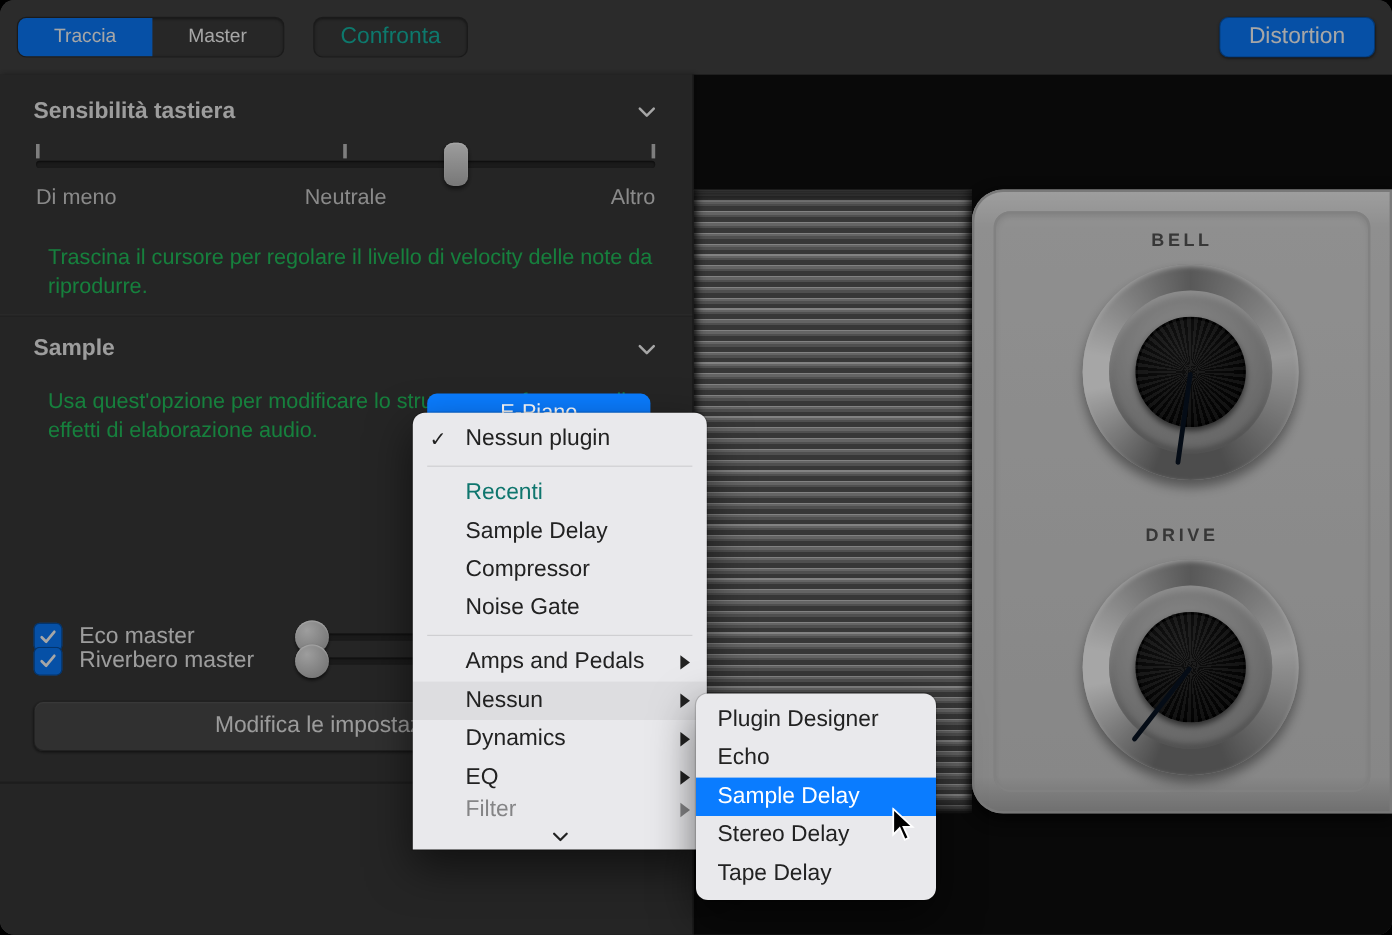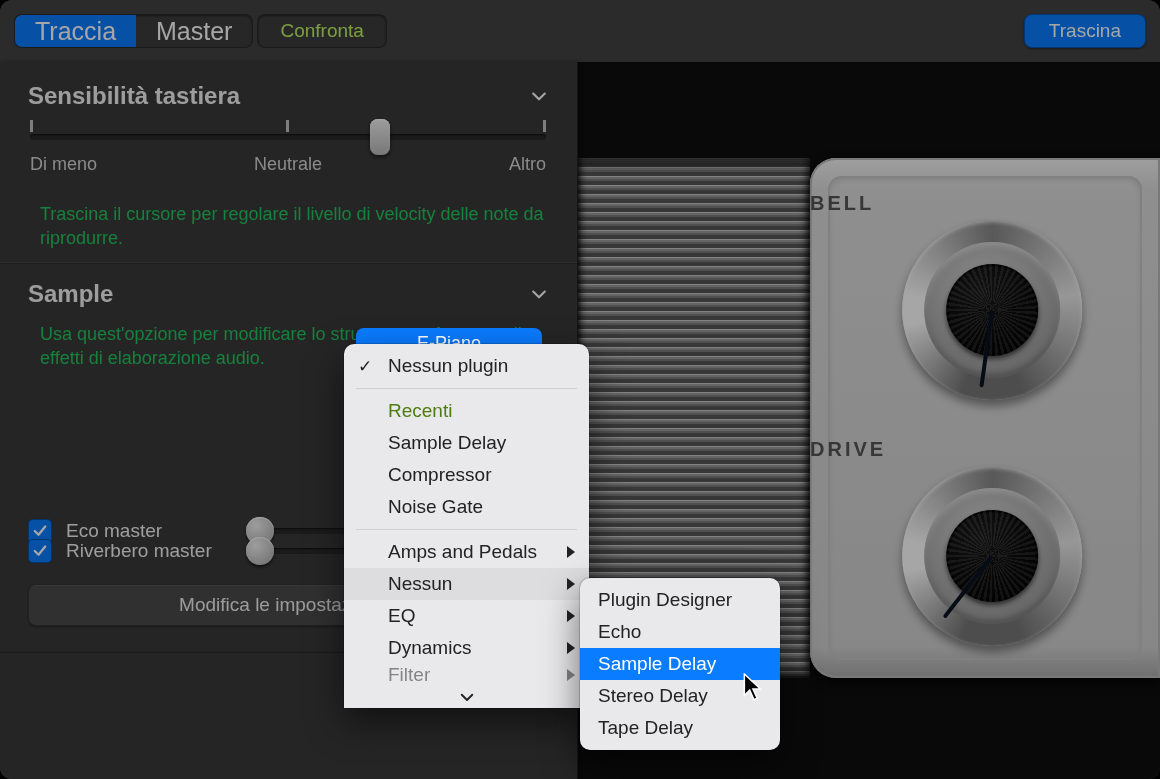--- a/index.html
+++ b/index.html
@@ -58,41 +58,41 @@
     gap: 0;
     background: #3c3c3c;
     border-radius: 8px;
     padding: 0px;
     border: 1px solid rgba(0,0,0,0.3);
     box-shadow: inset 0 1px 2px rgba(0,0,0,0.4);
     overflow: hidden;
   }
   .seg-btn {
     height: 32px;
-    padding: 0 20px;
+    padding: 0 30px;
     display: flex;
     align-items: center;
     justify-content: center;
-    font-size: 25px;
+    font-size: 16px;
     color: #fff;
     cursor: pointer;
   }
   .seg-btn.active {
     background: #0a7cff;
     color: #fff;
   }
   .lone-btn {
-    margin-left: 4px;
+    margin-left: 24px;
     height: 32px;
     padding: 0 22px;
     display: flex;
     align-items: center;
     border-radius: 8px;
     font-size: 19px;
-    color: #bef264;
+    color: #14b8a6;
     background: #3c3c3c;
     border: 1px solid rgba(0,0,0,0.3);
     box-shadow: inset 0 1px 2px rgba(0,0,0,0.4);
     cursor: pointer;
   }
   .spacer { flex: 1; }
   .right-btn {
     height: 32px;
     padding: 0 24px;
     display: flex;
@@ -121,21 +121,21 @@
   }
 
   .section-title-row {
     position: absolute;
     left: 28px;
     width: 522px;
     display: flex;
     align-items: center;
     justify-content: space-between;
     color: #f1f1f1;
-    font-size: 24px;
+    font-size: 19px;
     font-weight: 600;
   }
   .chevron {
     width: 22px; height: 22px;
     display: flex; align-items: center; justify-content: center;
   }
   .chevron svg { width: 20px; height: 20px; }
   .chevron path { stroke: #fff; stroke-width: 2.5; fill: none; stroke-linecap: round; stroke-linejoin: round; }
 
   
@@ -317,22 +317,22 @@
       #c8c8c8 0px, #c8c8c8 1px,
       #9a9a9a 1px, #9a9a9a 3px,
       #7a7a7a 3px, #7a7a7a 5px,
       #555 5px, #555 9px
     );
     box-shadow: inset 0 6px 10px rgba(0,0,0,0.7), inset 0 -6px 10px rgba(0,0,0,0.7);
   }
   .knob-label {
     position: absolute;
     width: 100%;
-    text-align: left;
-    font-size: 20px;
+    text-align: center;
+    font-size: 15px;
     letter-spacing: 3px;
     color: #555;
     font-weight: 600;
   }
   .knob {
     position: absolute;
     left: 50%;
     transform: translateX(-46%);
     width: 180px;
     height: 180px;
@@ -398,21 +398,21 @@
     padding: 0 26px 0 44px;
     position: relative;
     white-space: nowrap;
   }
   .menu .item .check {
     position: absolute;
     left: 14px;
     font-size: 17px;
   }
   .menu .item.disabled {
-    color: #4d7c0f;
+    color: #0f766e;
   }
   .menu .item.has-sub::after {
     content: "";
     position: absolute;
     right: 14px;
     top: 50%;
     transform: translateY(-50%);
     width: 0; height: 0;
     border-left: 8px solid #222;
     border-top: 6px solid transparent;
@@ -485,21 +485,21 @@
 
 <div class="card">
 
   <div class="header-bar">
     <div class="seg-group">
       <div class="seg-btn active">Traccia</div>
       <div class="seg-btn">Master</div>
     </div>
     <div class="lone-btn">Confronta</div>
     <div class="spacer"></div>
-    <div class="right-btn">Trascina</div>
+    <div class="right-btn">Distortion</div>
   </div>
 
   <div class="left-col">
 
     <div class="section-title-row" style="top:20px;">
       <span>Sensibilità tastiera</span>
       <span class="chevron">
         <svg viewBox="0 0 24 24">
             <path d="M5 9l7 7 7-7"></path>
           </svg>
@@ -613,24 +613,24 @@
         <span>Noise Gate</span>
       </div>
     <div class="sep"></div>
     <div class="item has-sub">
         <span>Amps and Pedals</span>
       </div>
     <div class="item has-sub hover">
         <span>Nessun</span>
       </div>
     <div class="item has-sub">
+        <span>Dynamics</span>
+      </div>
+    <div class="item has-sub">
         <span>EQ</span>
-      </div>
-    <div class="item has-sub">
-        <span>Dynamics</span>
       </div>
     <div class="item has-sub" style="opacity:0.5; height:22px; overflow:hidden;">
         <span>Filter</span>
       </div>
     <div class="scroll-indicator">
       <svg viewBox="0 0 24 24">
           <path d="M5 9l7 7 7-7"></path>
         </svg>
     </div>
   </div>

